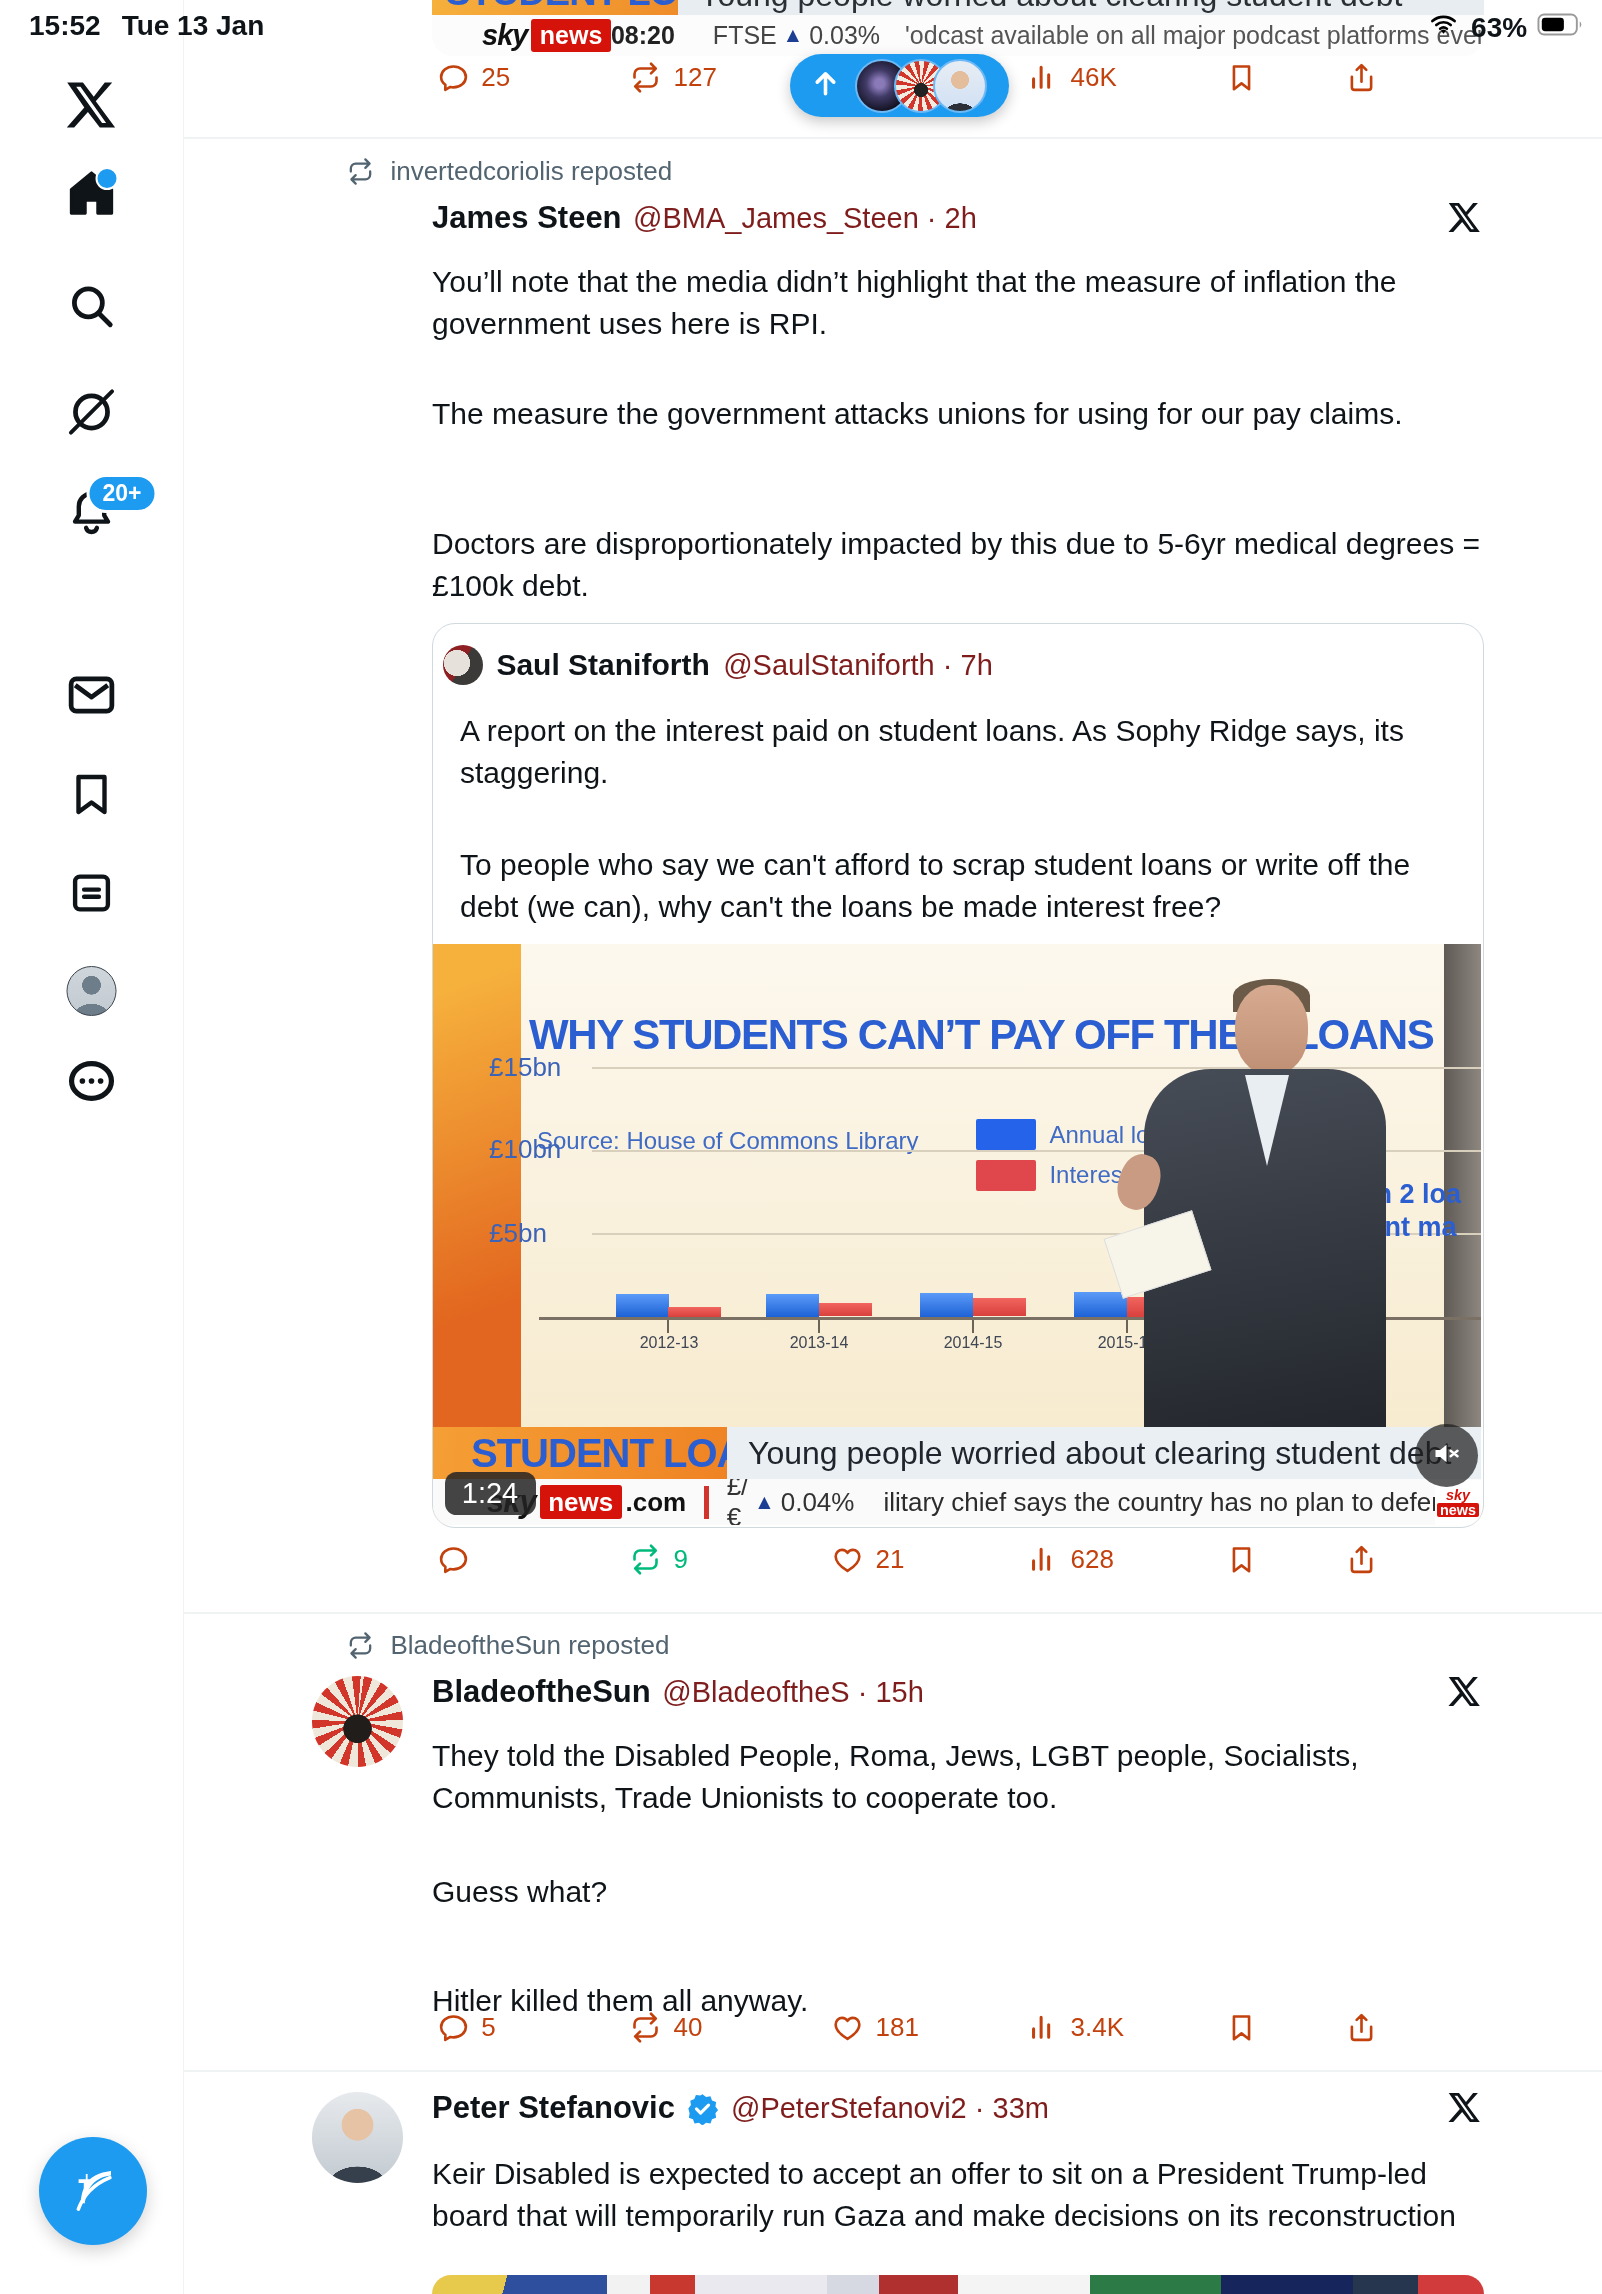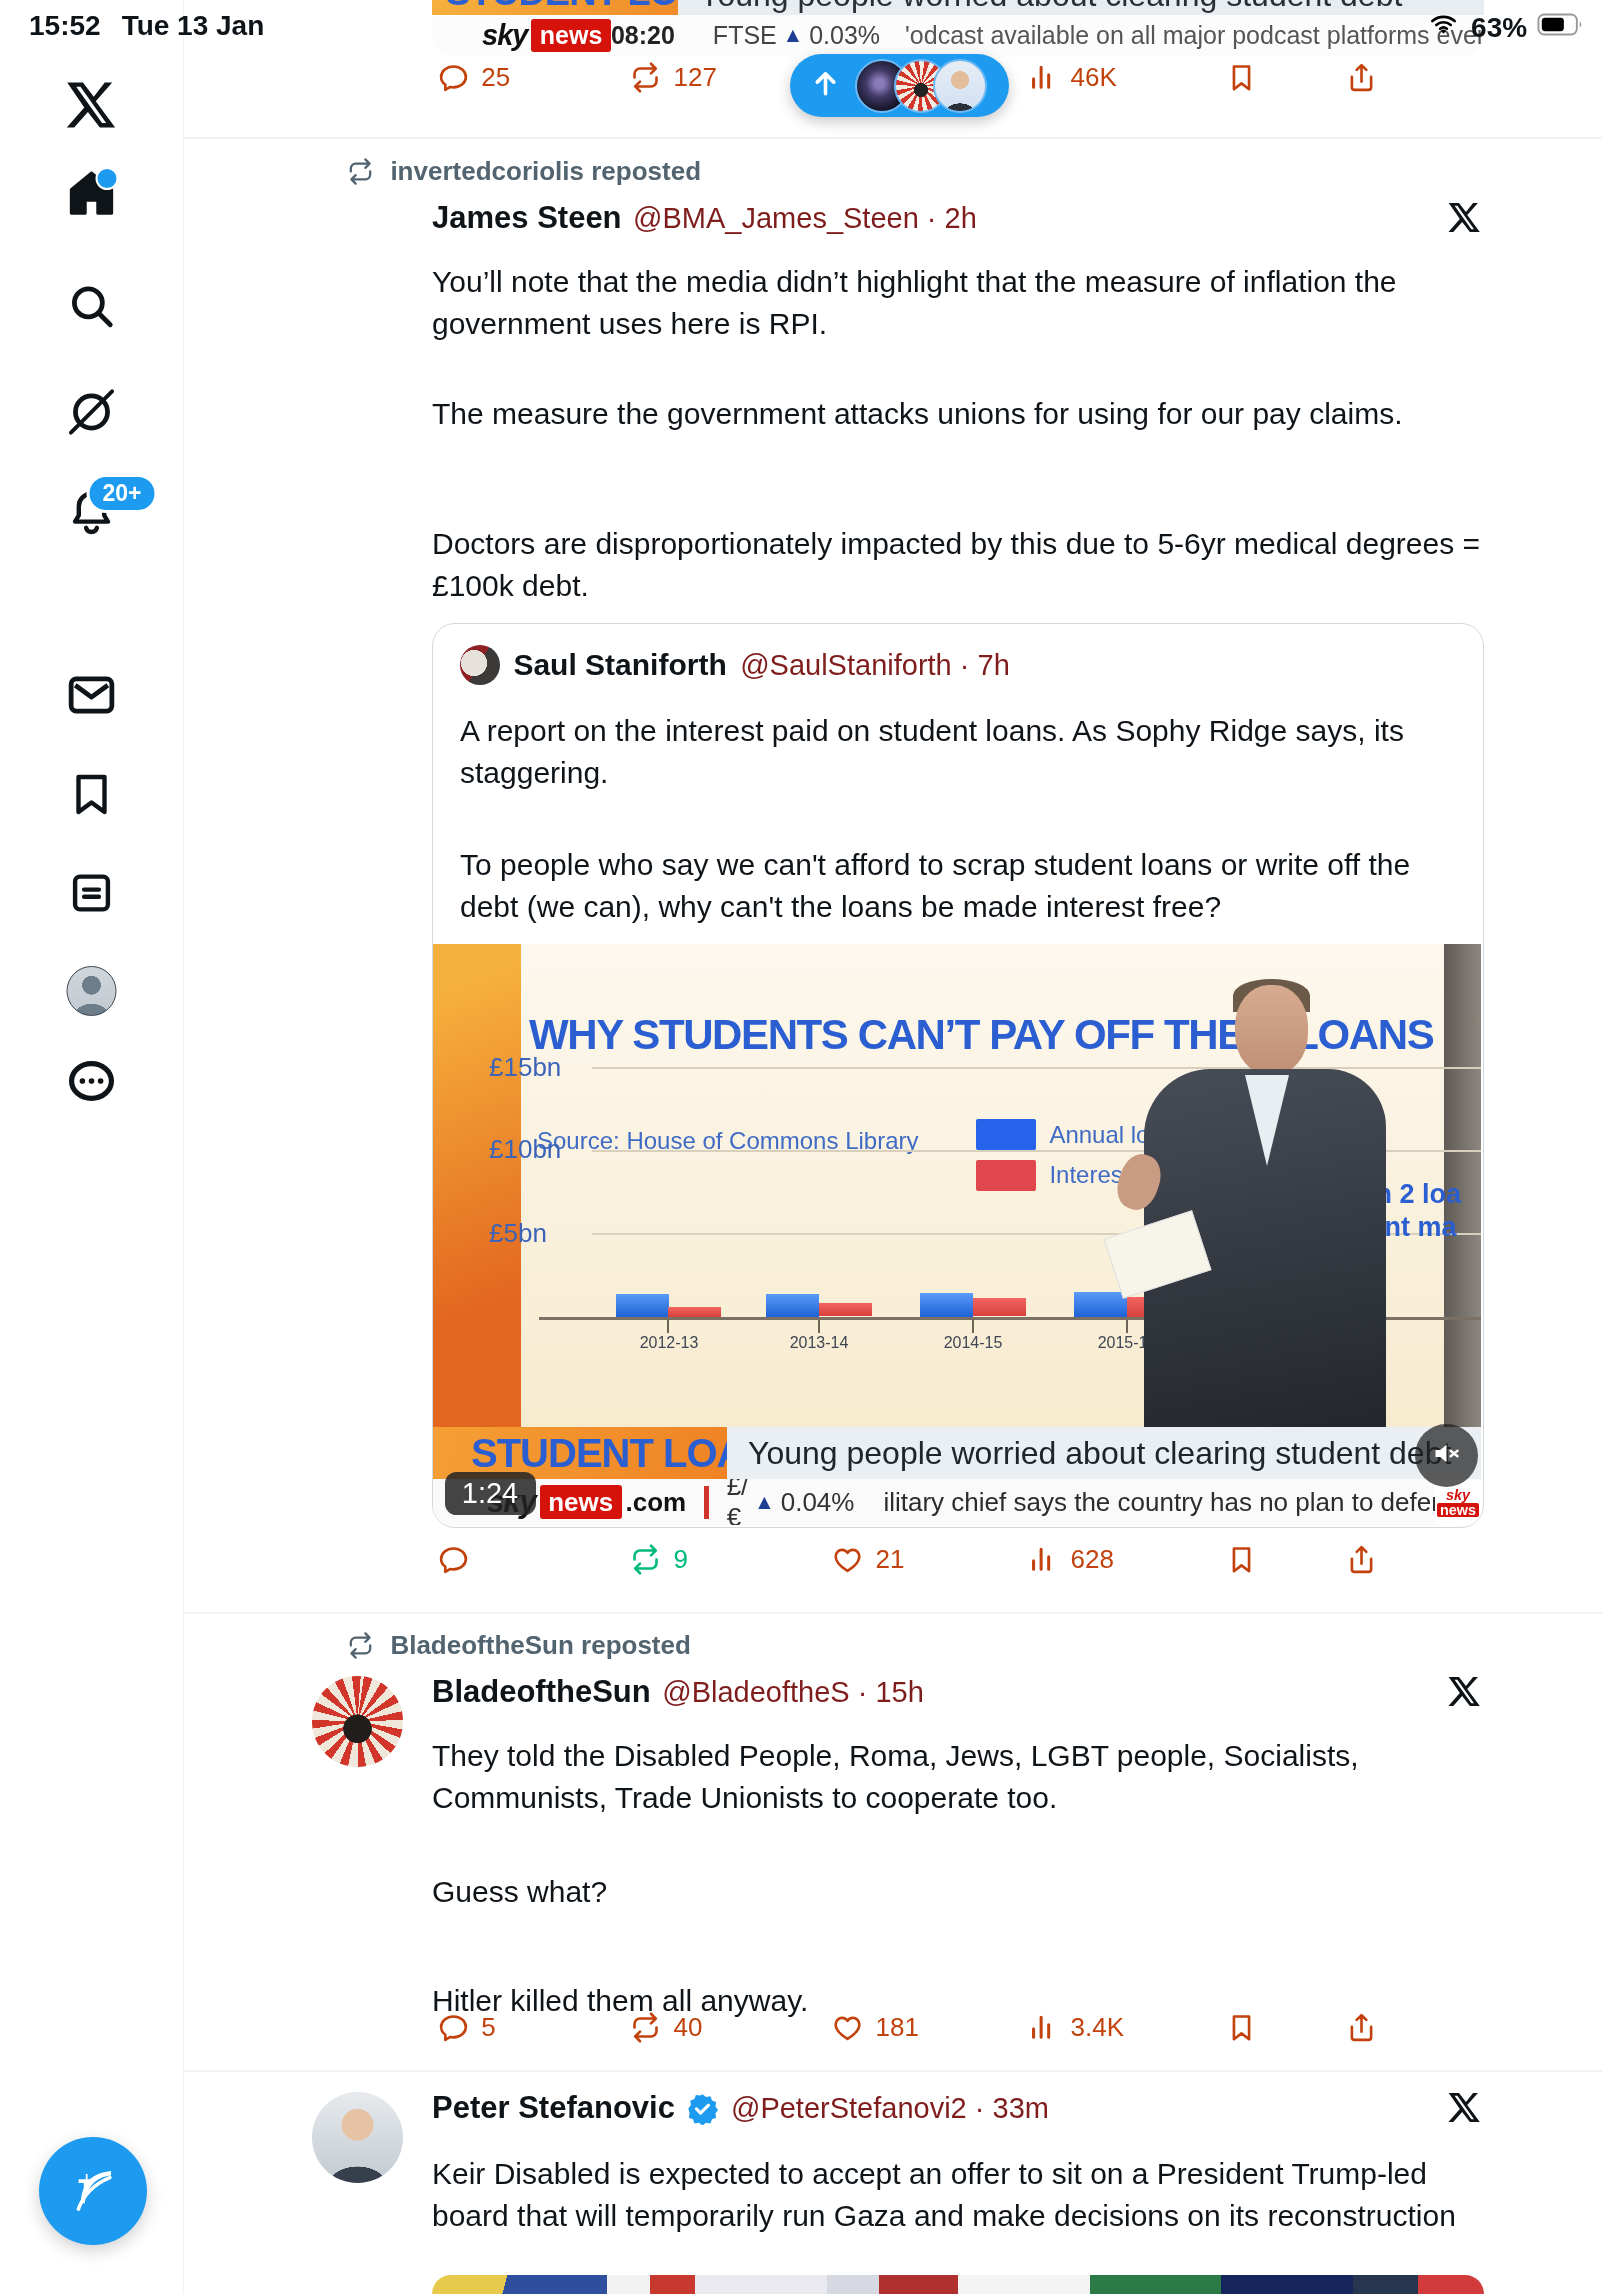--- a/index.html
+++ b/index.html
@@ -17,21 +17,21 @@
               padding:2.9px 13.4px;border-radius:960px;border:3.8px solid #fff;}
   .profile-circ{width:50px;height:50px;border-radius:50%;
      background:radial-gradient(circle at 50% 38%,#6e7d8a 0 24%,transparent 25%),
                 radial-gradient(ellipse 55% 35% at 50% 98%,#6e7d8a 0 60%,transparent 61%),
                 linear-gradient(#cfd6dc,#c2cad1);
      border:1.9px solid #3a434b;box-sizing:border-box;}
   .compose-btn{position:absolute;left:39px;top:2137px;width:108px;height:108px;border-radius:50%;background:#1d9bf0;
                display:flex;align-items:center;justify-content:center;z-index:70;box-shadow:0 5.8px 17.3px rgba(0,0,0,.18);}
   
   .divider{position:absolute;left:184px;right:0;height:1.9px;background:#eff3f4;}
-  .repost-row{position:absolute;display:flex;align-items:center;gap:15.4px;color:#536471;font-weight:700;font-size:26px;}
+  .repost-row{position:absolute;display:flex;align-items:center;gap:15.4px;color:#536471;font-weight:400;font-size:26px;}
   .avatar{position:absolute;width:91px;height:91px;border-radius:50%;overflow:hidden;}
   .name-row{position:absolute;width:1052px;display:flex;align-items:center;gap:11.5px;}
   .disp-name{font-size:31px;font-weight:700;color:#0f1419;white-space:nowrap;}
   .handle{font-size:29px;color:#7f1d1d;white-space:nowrap;}
   .tweet-xlogo{position:absolute;right:1.9px;top:0;}
   .tpara{position:absolute;width:1052px;font-size:30px;line-height:42px;color:#0f1419;}
   
   .erow{position:absolute;width:1066px;height:42px;}
   .eitem{position:absolute;top:0;display:flex;align-items:center;gap:11.5px;color:#c2410c;font-size:26px;}
   .eitem.green{color:#00ba7c;}
@@ -52,21 +52,21 @@
   .pill{position:absolute;left:790px;top:54px;width:219px;height:63px;border-radius:960px;background:#1d9bf0;z-index:55;
         display:flex;align-items:center;padding:0 7.7px 0 19px;box-sizing:border-box;box-shadow:0 4.8px 13.4px rgba(0,0,0,.22);}
   .pill-avs{display:flex;margin-left:13.4px;}
   .pill-av{width:50px;height:50px;border-radius:50%;border:2.9px solid #6db9f5;margin-left:-15.4px;}
   .pav-galaxy{background:radial-gradient(circle at 45% 45%,#8a7ab8 0 12%,#403a66 35%,#0b0b16 78%);margin-left:0;}
   .pav-sun{background:radial-gradient(circle at 50% 58%,#222 0 18%,transparent 19%),repeating-conic-gradient(from 8deg,#d2352a 0 12deg,#f3ece0 12deg 24deg);}
   .pav-man{background:radial-gradient(circle at 50% 38%,#e3bd9c 0 22%,transparent 23%),radial-gradient(ellipse 60% 40% at 50% 105%,#2b3038 0 50%,transparent 51%),linear-gradient(#e8edf3,#cfe0f5);}
   
   .quote-card{position:absolute;left:432px;top:623px;width:1052px;height:905px;border:1.9px solid #cfd9de;border-radius:23px;
               box-sizing:border-box;overflow:hidden;background:#fff;}
-  .q-head{position:absolute;left:27px;top:21px;display:flex;align-items:center;gap:13.4px;}
+  .q-head{position:absolute;left:10px;top:21px;display:flex;align-items:center;gap:13.4px;}
   .q-av{width:40px;height:40px;border-radius:50%;background:radial-gradient(circle at 35% 45%,#e6e2db 0 38%,transparent 39%),linear-gradient(120deg,#8e1f23 0 48%,#3c3a38 48%);}
   .q-para{position:absolute;left:27px;width:994px;font-size:30px;line-height:42px;color:#0f1419;}
   
   .vid{position:absolute;left:0;top:320px;width:1048px;height:581px;background:linear-gradient(#fdf8ee,#f6e9c9);overflow:hidden;}
   .v-orange{position:absolute;left:0;top:0;width:88px;height:483px;background:linear-gradient(160deg,#f6b03c 10%,#e2661f 75%);}
   .v-rstrip{position:absolute;right:0;top:0;width:37px;height:483px;background:linear-gradient(90deg,#5f5a55,#8d8780);}
   .v-title{position:absolute;left:96px;top:67px;font-size:42px;font-weight:700;color:#2b5ed1;letter-spacing:-1.4px;white-space:nowrap;}
   .v-source{position:absolute;left:104px;top:183px;font-size:24px;color:#3f6bc5;}
   .v-legend{position:absolute;left:543px;top:175px;}
   .leg-row{display:flex;align-items:center;gap:13.4px;margin-bottom:9.6px;}

